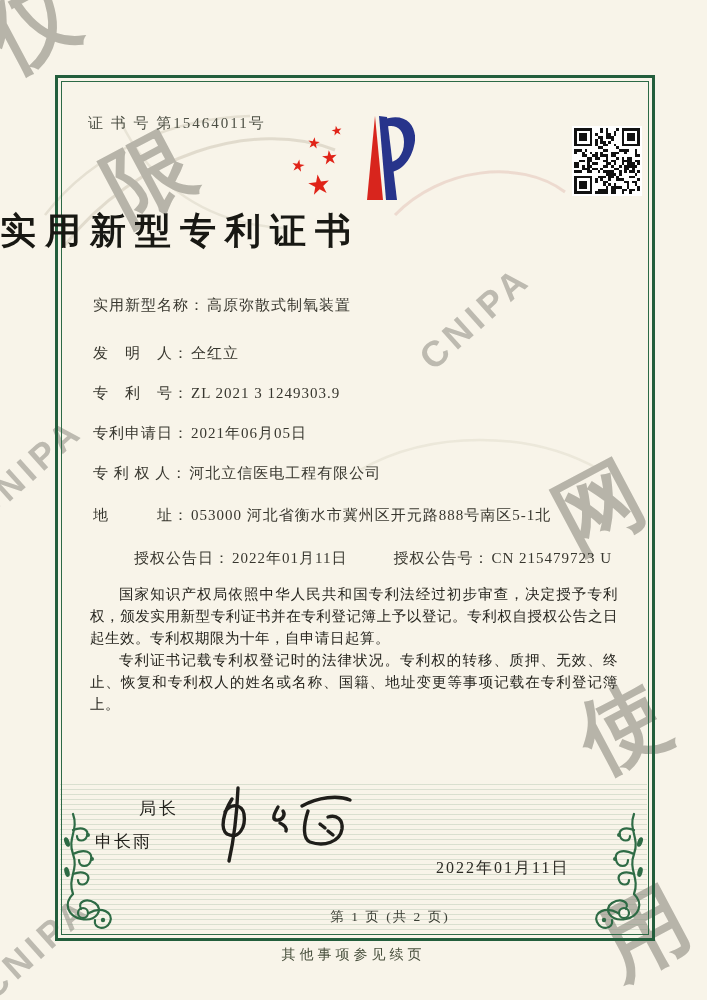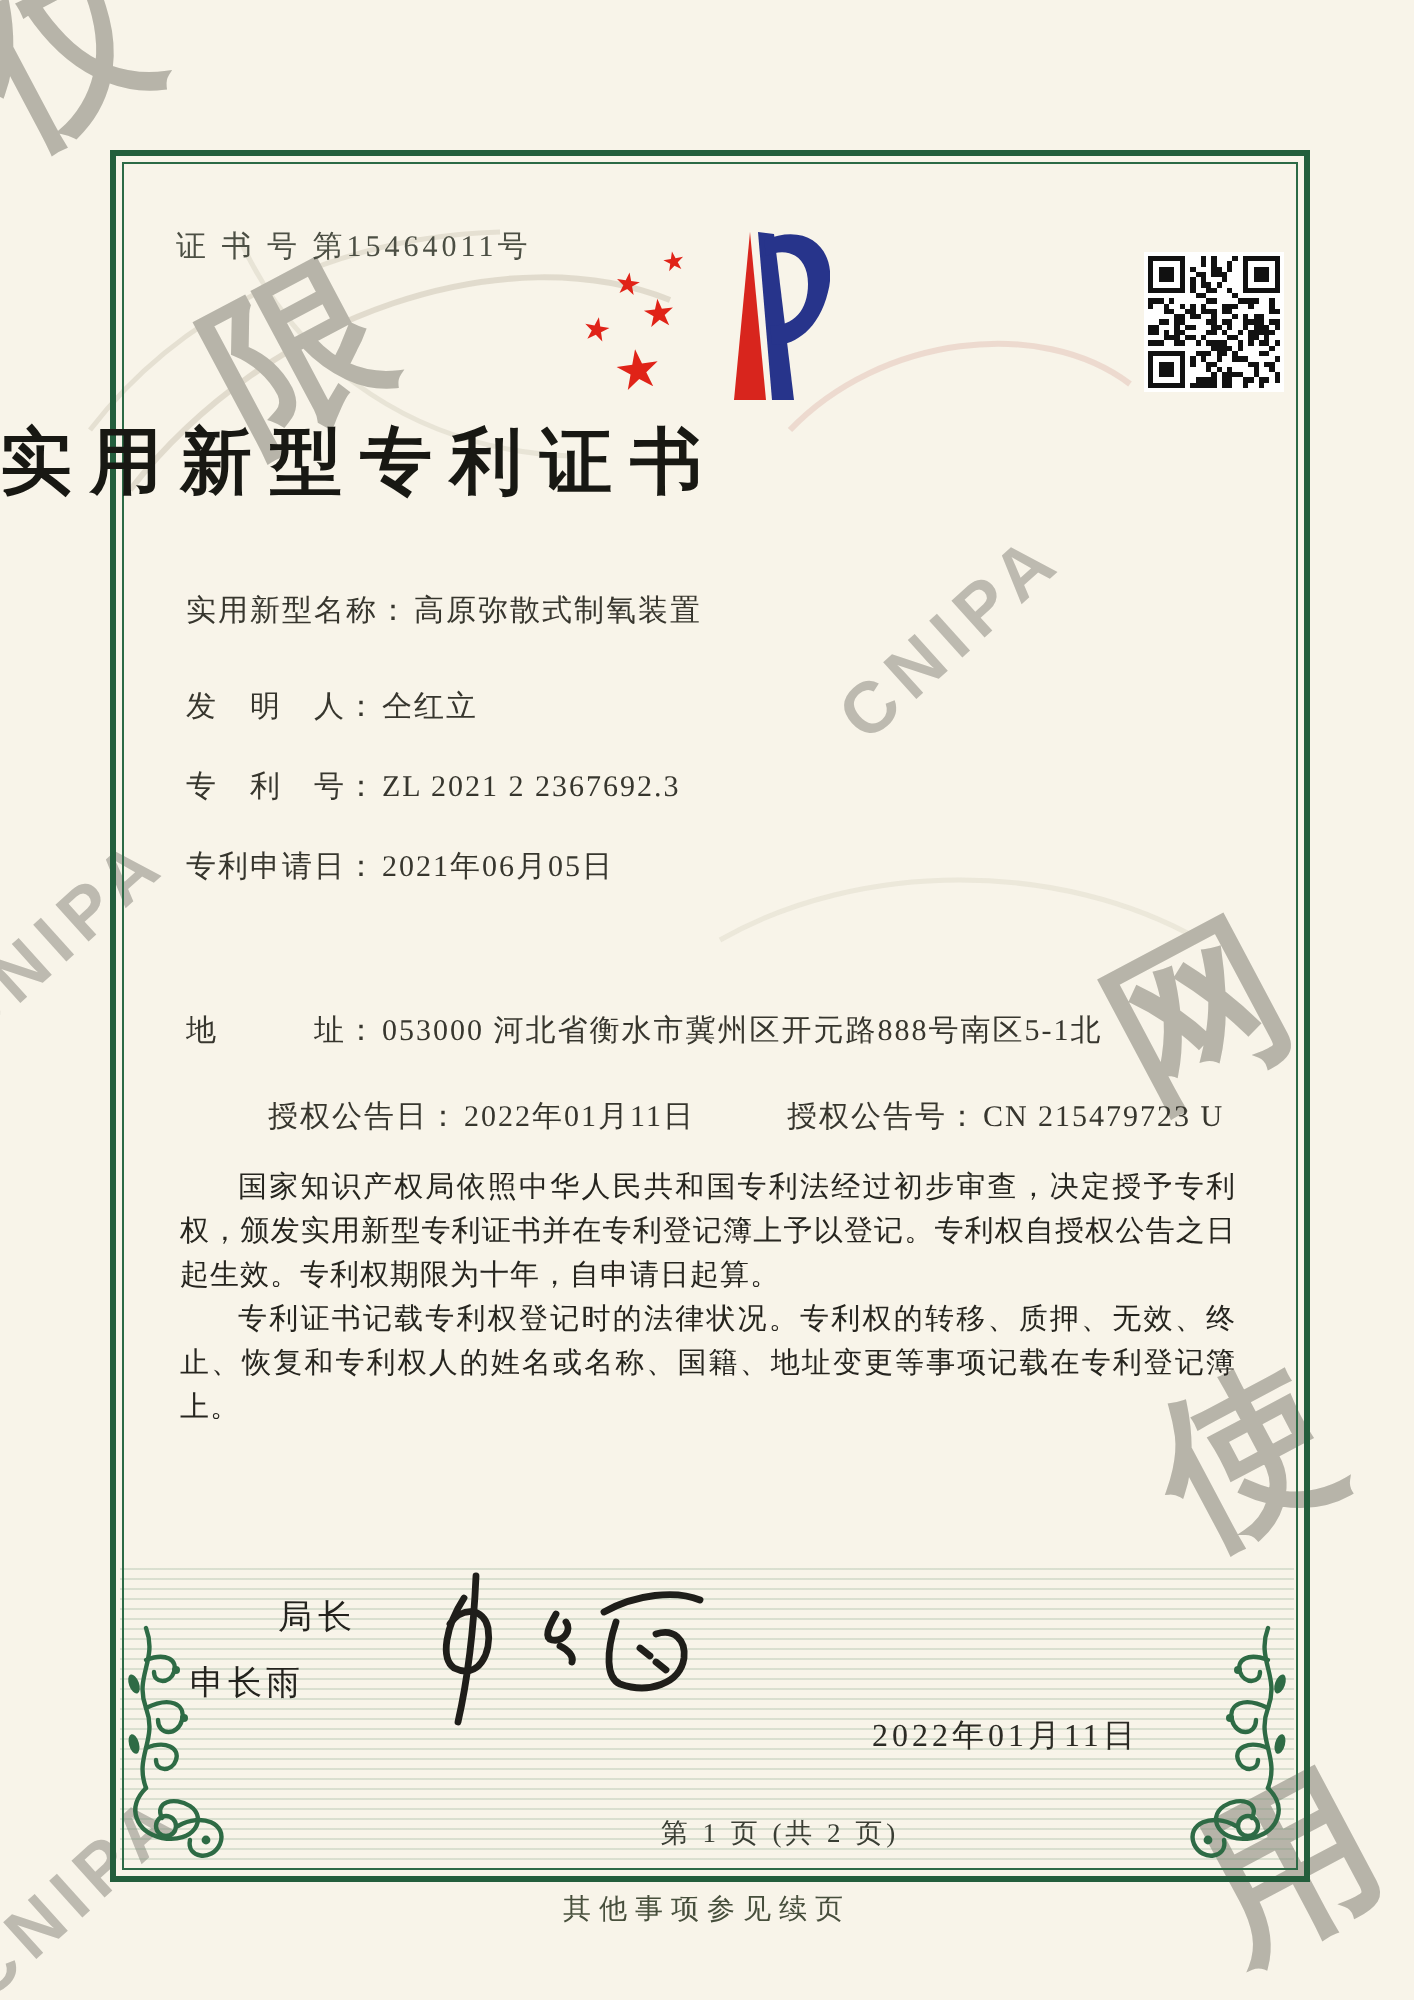--- a/index.html
+++ b/index.html
@@ -324,24 +324,27 @@
 
   <div class="title">实用新型专利证书</div>
 
   <div class="field f2">
     <span class="lab">发　明　人：</span><span>仝红立</span>
   </div>
   <div class="field f1">
     <span class="lab">实用新型名称：</span><span>高原弥散式制氧装置</span>
   </div>
   <div class="field f3">
-    <span class="lab">专　利　号：</span><span>ZL 2021 2 2367692.3</span>
+    <span class="lab">专　利　号：</span><span>ZL 2021 3 1249303.9</span>
   </div>
   <div class="field f4">
     <span class="lab">专利申请日：</span><span>2021年06月05日</span>
+  </div>
+  <div class="field f5">
+    <span class="lab">专 利 权 人：</span><span>河北立信医电工程有限公司</span>
   </div>
   <div class="field f6">
     <span class="lab">地　　　址：</span><span>053000 河北省衡水市冀州区开元路888号南区5-1北</span>
   </div>
   <div class="field f7">
     <span class="lab">授权公告日：</span><span>2022年01月11日</span><span class="lab grant-no">授权公告号：</span><span>CN 215479723 U</span>
   </div>
 
   <div class="paras">
     <p>国家知识产权局依照中华人民共和国专利法经过初步审查，决定授予专利权，颁发实用新型专利证书并在专利登记簿上予以登记。专利权自授权公告之日起生效。专利权期限为十年，自申请日起算。</p>

